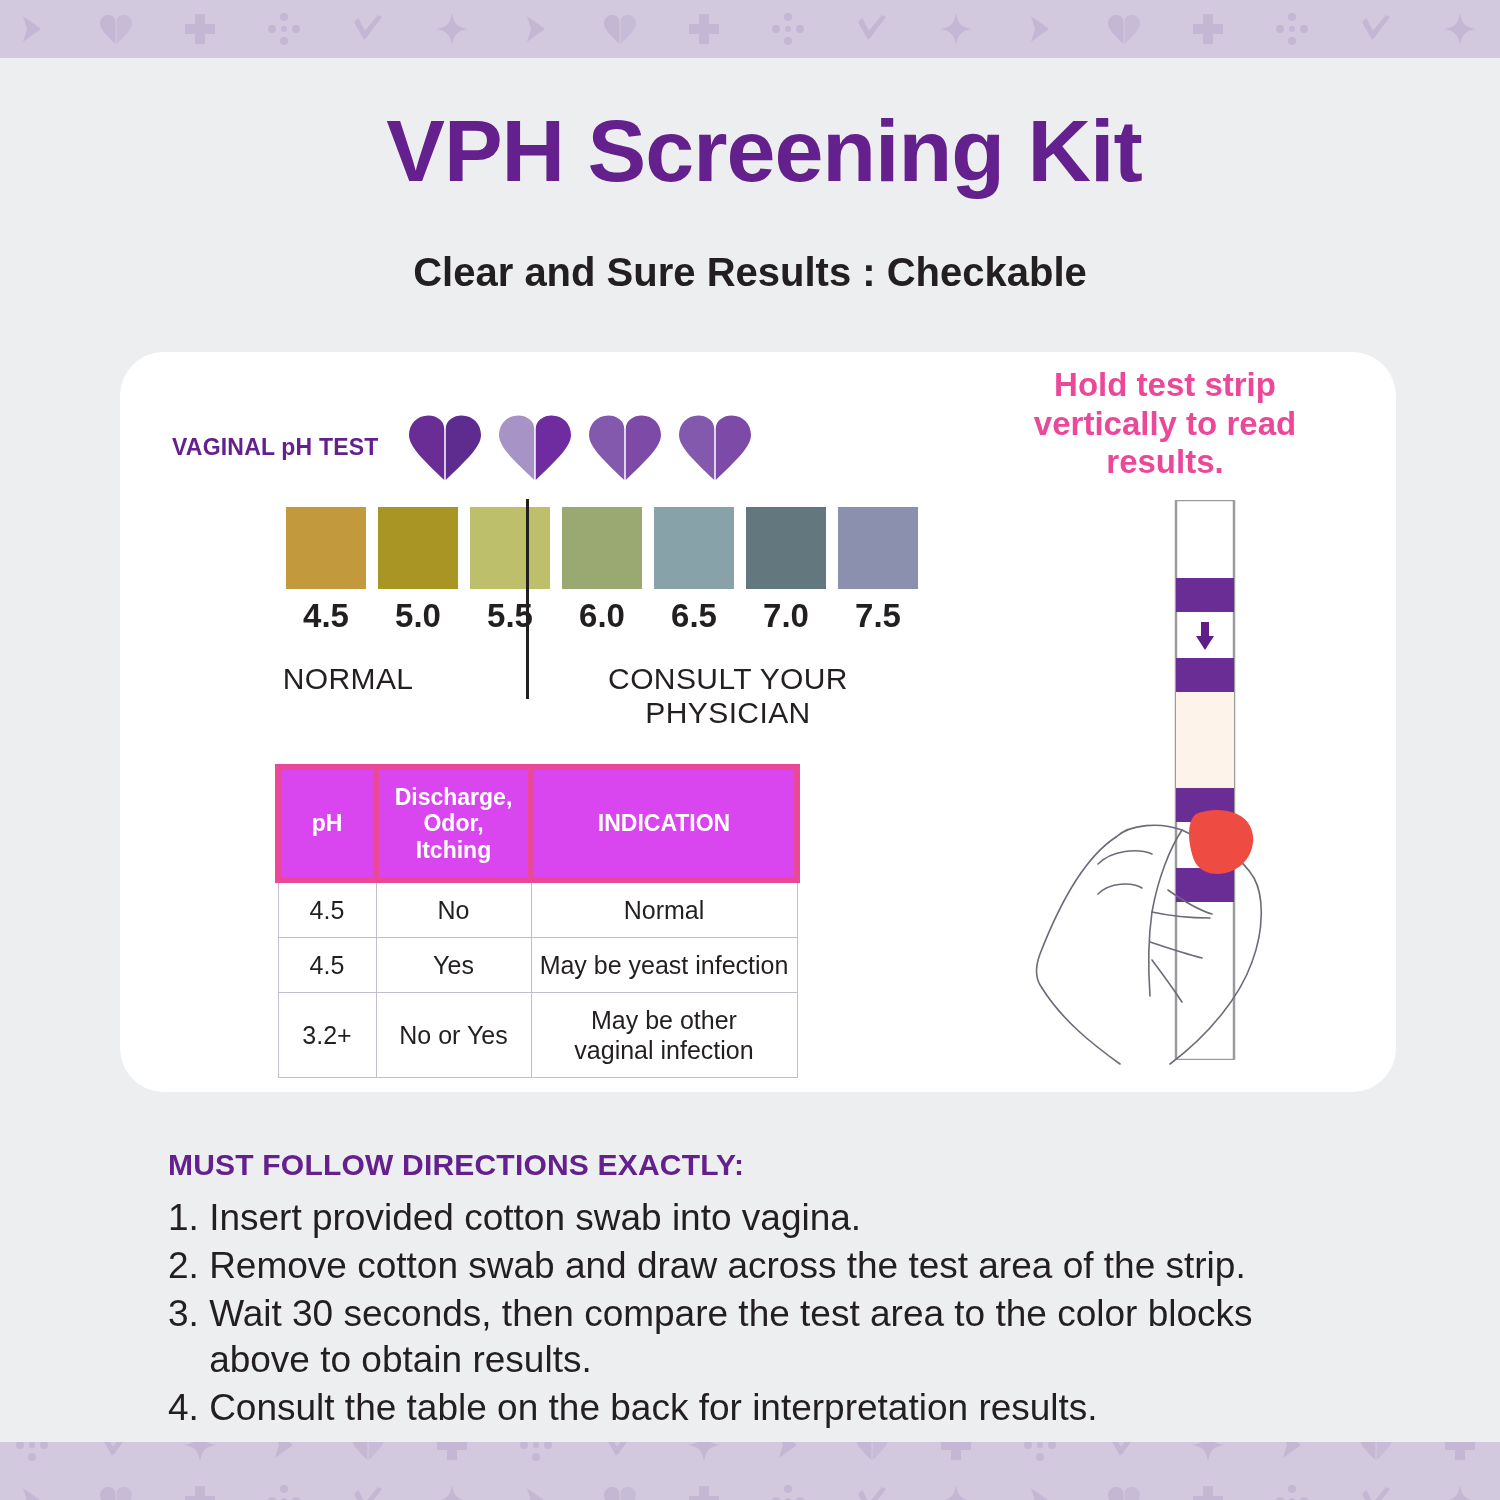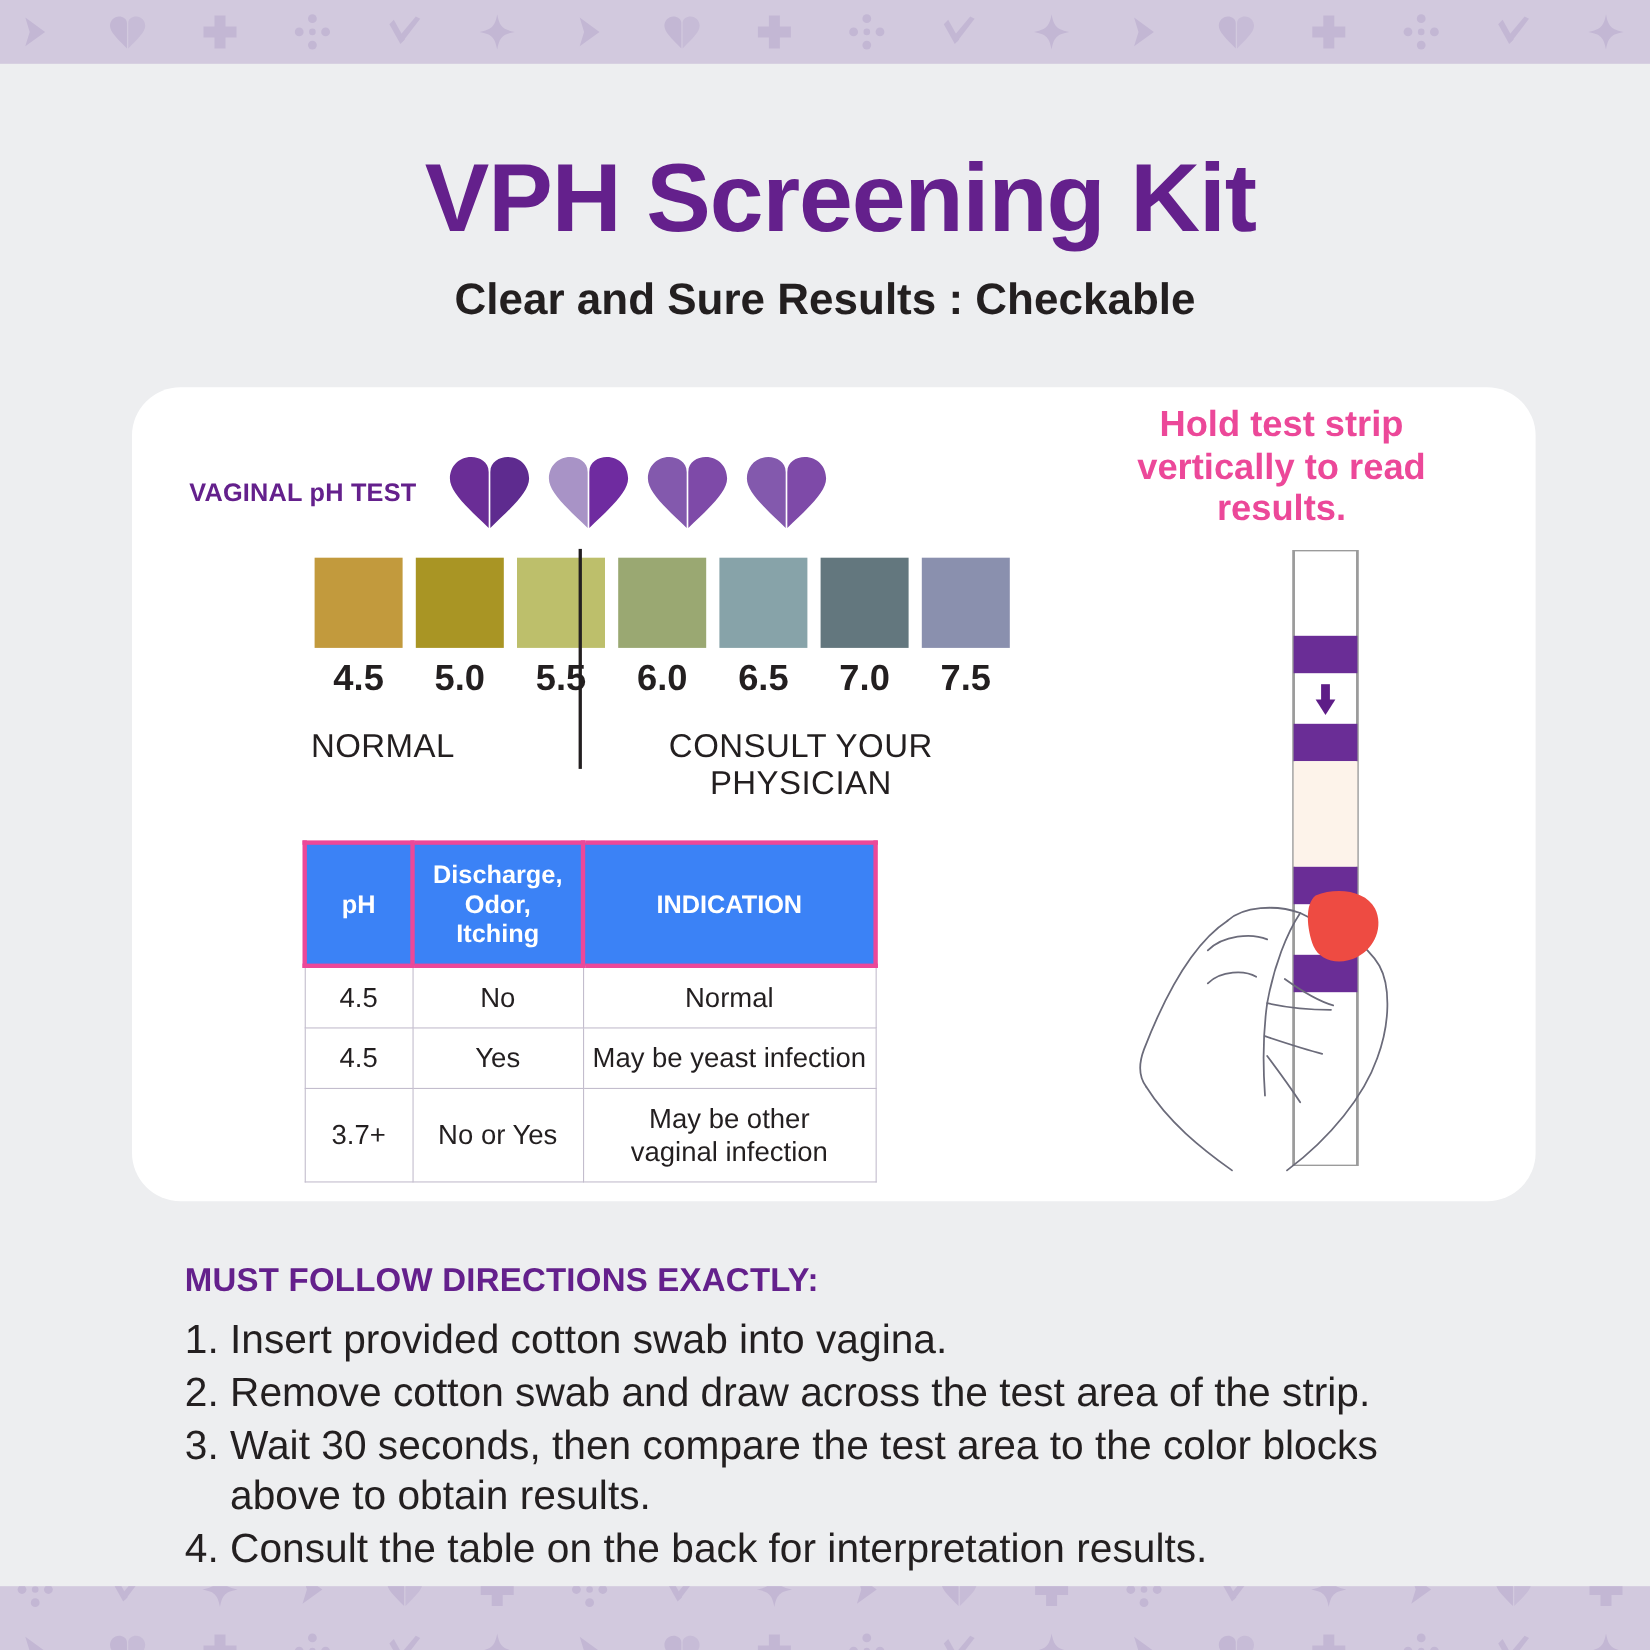--- a/index.html
+++ b/index.html
@@ -28,21 +28,21 @@
   .deco-band.bottom .deco-row.r2 { top:30px; }
   .deco-ico {
     width:84px; height:52px; flex:0 0 84px;
     display:flex; align-items:center; justify-content:center;
     color:#c3b7d4;
   }
   .deco-ico svg { display:block; }
 
   
   .kit-title {
-    position:absolute; top:136px; left:0; width:1500px;
+    position:absolute; top:107px; left:0; width:1500px;
     text-align:center;
     font-size:88px; font-weight:bold; letter-spacing:-1px;
     color:#64208c; line-height:1;padding-left:28px;
   }
   .kit-subtitle {
     position:absolute; top:252px; left:0; width:1500px;
     text-align:center;
     font-size:40px; font-weight:bold; color:#231f20;
     line-height:1;
   }
@@ -83,24 +83,24 @@
   .zone-normal { width:356px; text-align:center; }
   .zone-consult { flex:1; text-align:center; }
 
   
   .tbl {
     position:absolute; left:155px; top:412px;
     border-collapse:collapse;
     border:1px solid #b9b2c6;
   }
   .tbl th {
-    background:#3b82f6; color:#ffffff;
+    background:#d946ef; color:#ffffff;
     font-size:23px; font-weight:bold; line-height:1.15;
     padding:14px 6px;
-    border:4px solid #ec4899;
+    border:6px solid #ec4899;
     vertical-align:middle;
   }
   .tbl td {
     background:#ffffff; color:#231f20;
     font-size:25px; font-weight:normal; line-height:1.2;
     padding:12px 8px; text-align:center;
     border:1px solid #c3bdcd;
   }
   .col-ph { width:98px; }
   .col-sym { width:155px; }
@@ -321,21 +321,21 @@
           <td class="col-ph">4.5</td>
           <td class="col-sym">No</td>
           <td class="col-ind">Normal</td>
         </tr>
         <tr>
           <td class="col-ph">4.5</td>
           <td class="col-sym">Yes</td>
           <td class="col-ind">May be yeast infection</td>
         </tr>
         <tr>
-          <td class="col-ph">3.7+</td>
+          <td class="col-ph">3.2+</td>
           <td class="col-sym">No or Yes</td>
           <td class="col-ind">May be other<br>vaginal infection</td>
         </tr>
       </tbody>
   </table>
 
   <div class="hold-note">Hold test strip
 vertically to
 read results.</div>
 

